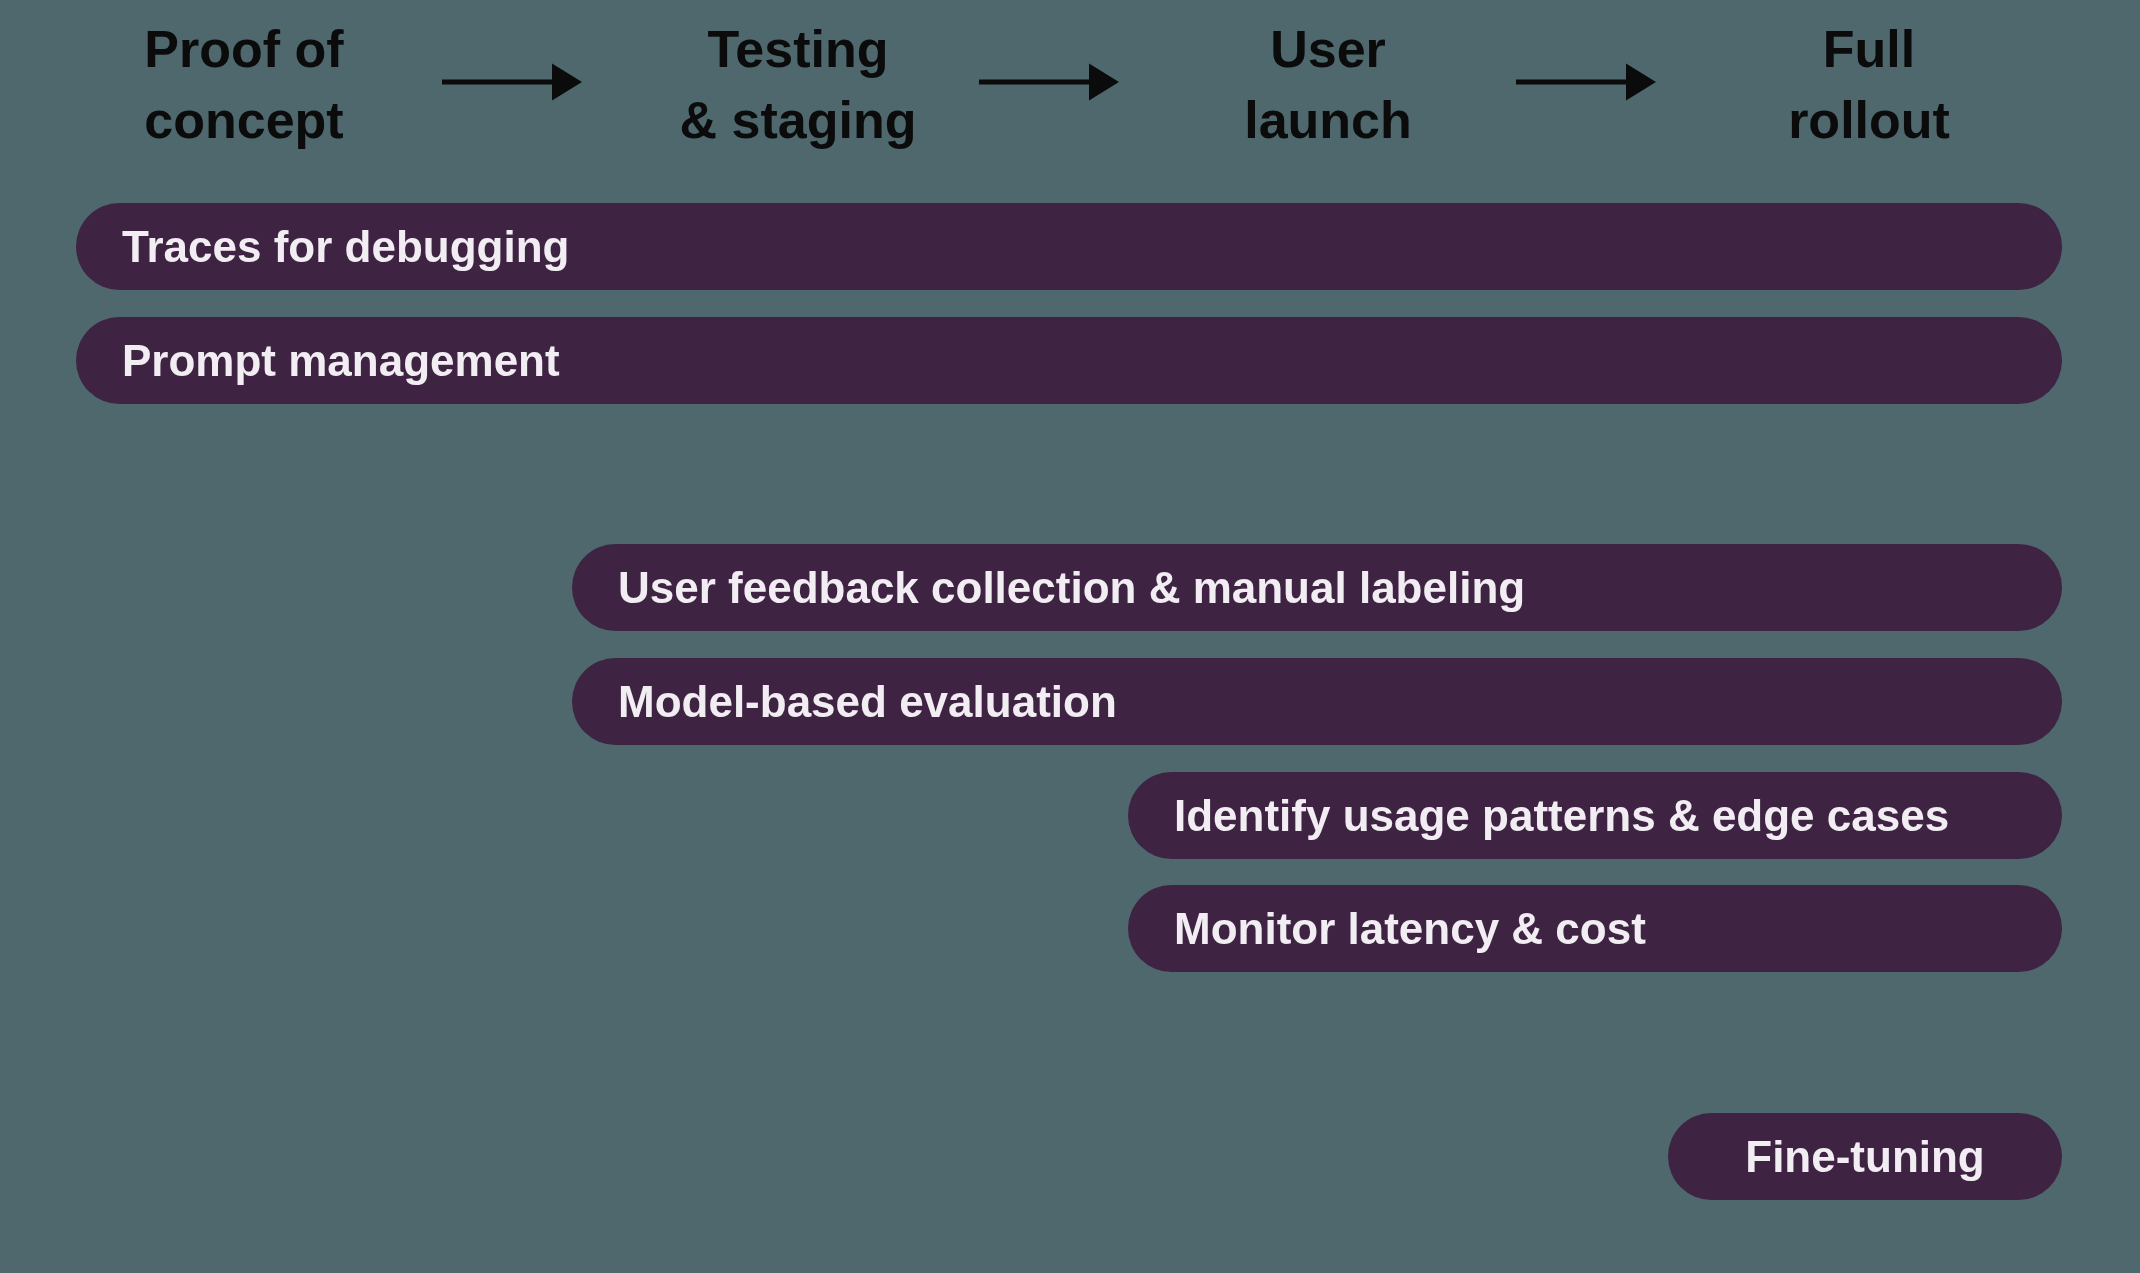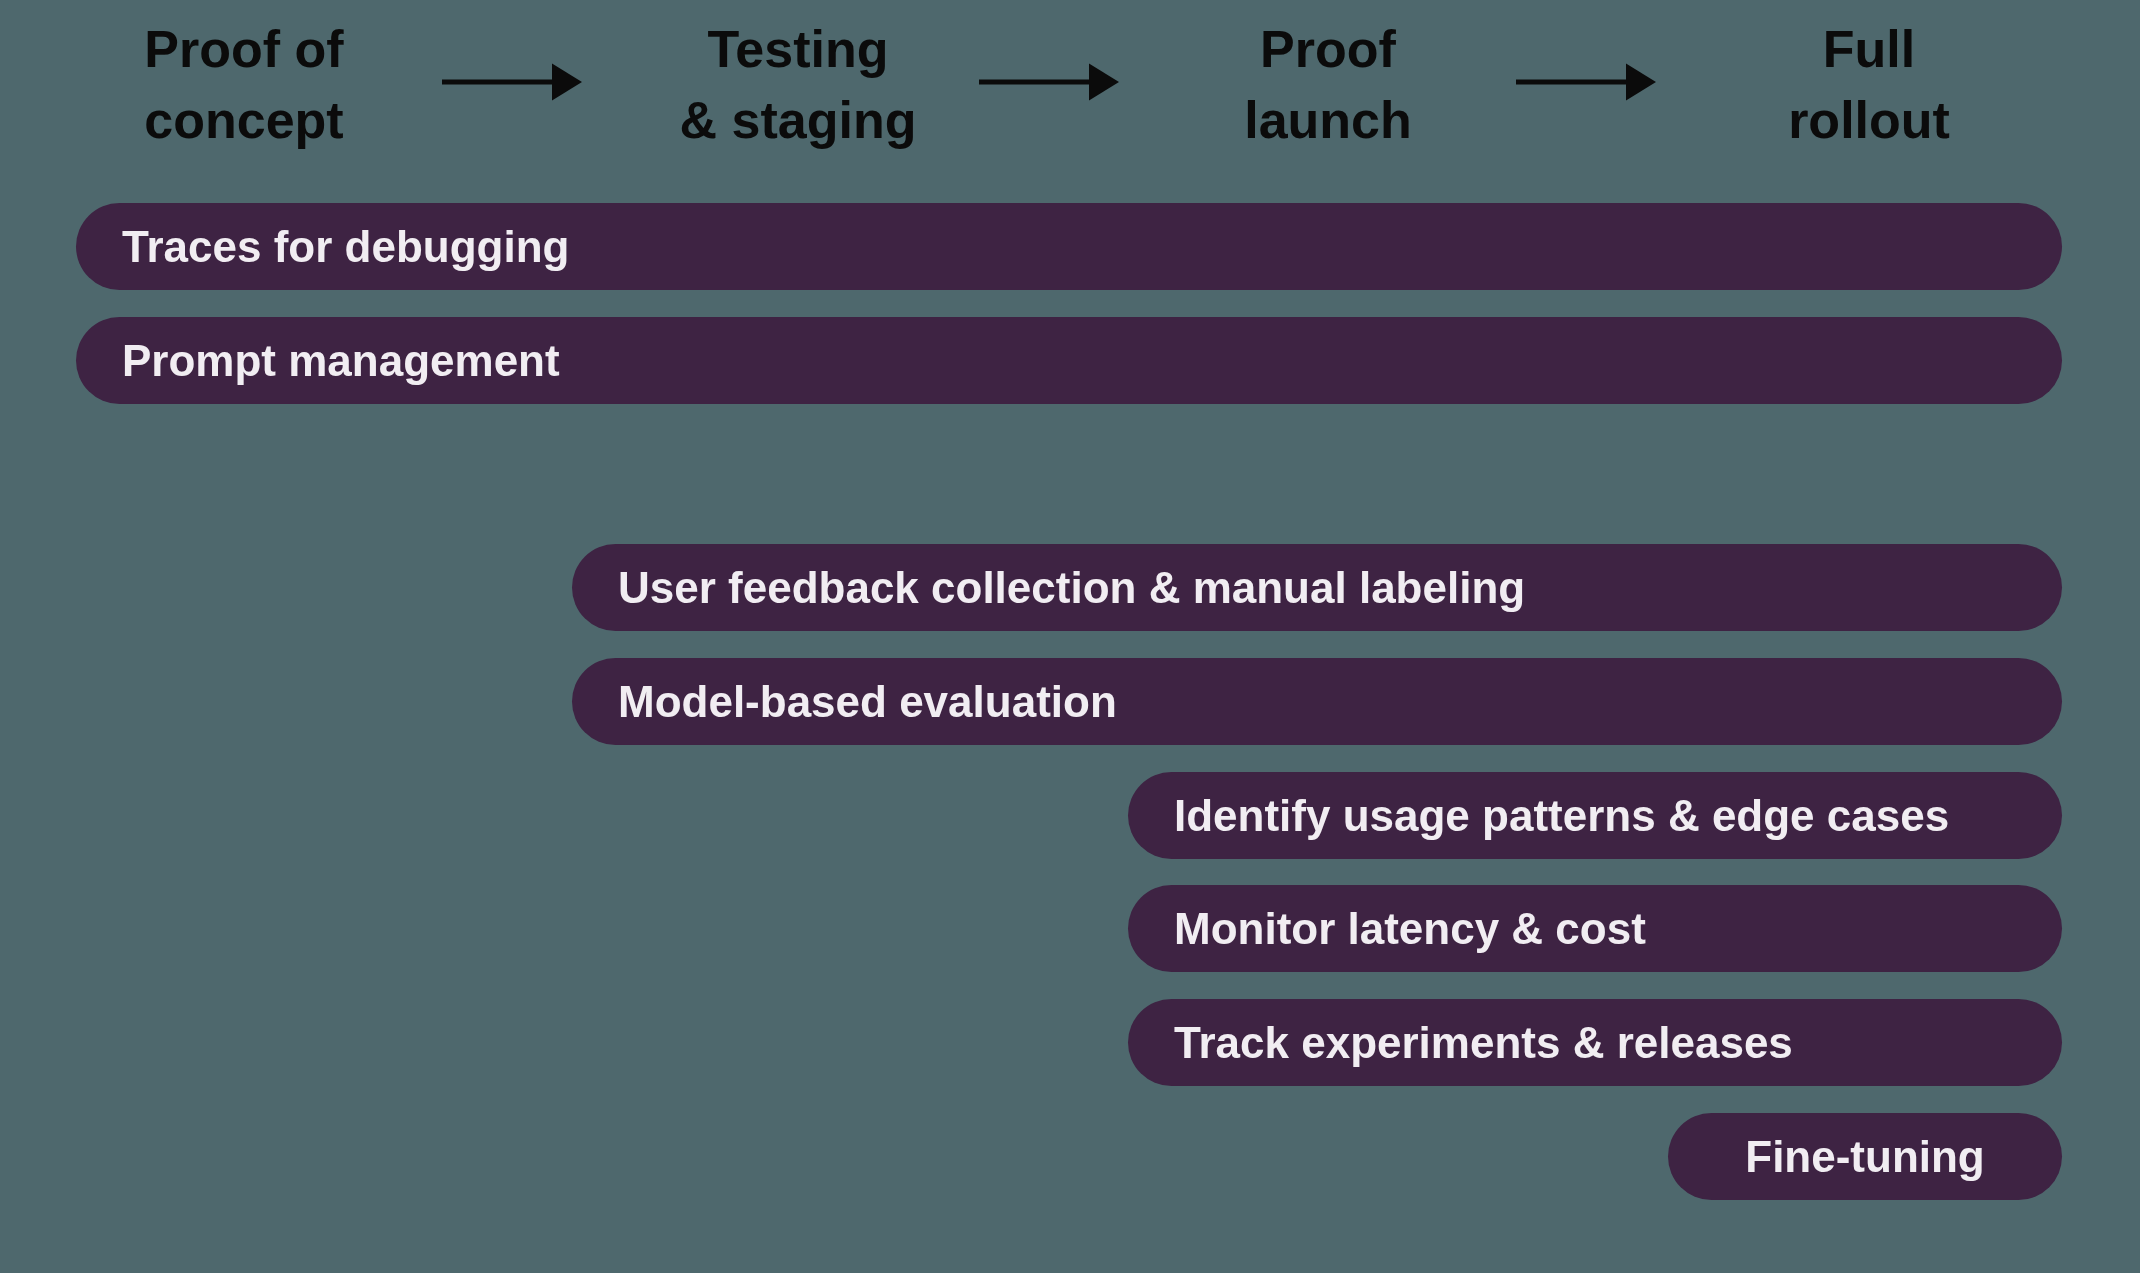--- a/index.html
+++ b/index.html
@@ -77,21 +77,21 @@
   </div>
 
   <div class="arrow" style="left:979px">
     <svg viewBox="0 0 140 44" xmlns="http://www.w3.org/2000/svg">
       <line x1="0" y1="22" x2="112" y2="22" stroke="#0B0B0B" stroke-width="5"></line>
       <polygon points="110,3.5 140,22 110,40.5" fill="#0B0B0B"></polygon>
     </svg>
   </div>
 
   <div class="phase" style="left:1328px">
-    <div>Proof</div>
+    <div>User</div>
     <div>launch</div>
   </div>
 
   <div class="arrow" style="left:1516px">
     <svg viewBox="0 0 140 44" xmlns="http://www.w3.org/2000/svg">
       <line x1="0" y1="22" x2="112" y2="22" stroke="#0B0B0B" stroke-width="5"></line>
       <polygon points="110,3.5 140,22 110,40.5" fill="#0B0B0B"></polygon>
     </svg>
   </div>
 
@@ -118,21 +118,18 @@
   </div>
 
   <div class="bar start-beta" style="top:772px">
     <span class="bar-label">Identify usage patterns &amp; edge cases</span>
   </div>
 
   <div class="bar start-beta" style="top:885px">
     <span class="bar-label">Monitor latency &amp; cost</span>
   </div>
 
-  <div class="bar start-beta" style="top:999px">
-    <span class="bar-label">Track experiments &amp; releases</span>
-  </div>
 
   <div class="bar start-full" style="top:1113px">
     <span class="bar-label">Fine-tuning</span>
   </div>
 
 </div>
 
 </body></html>

